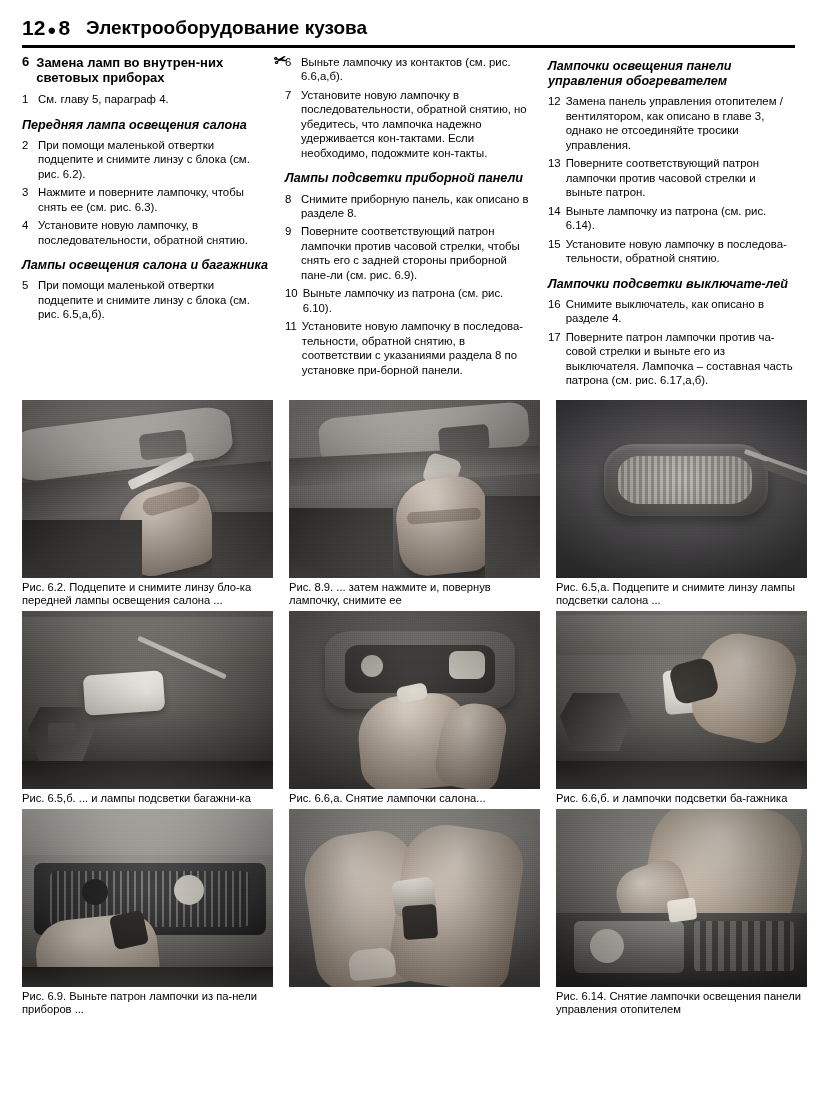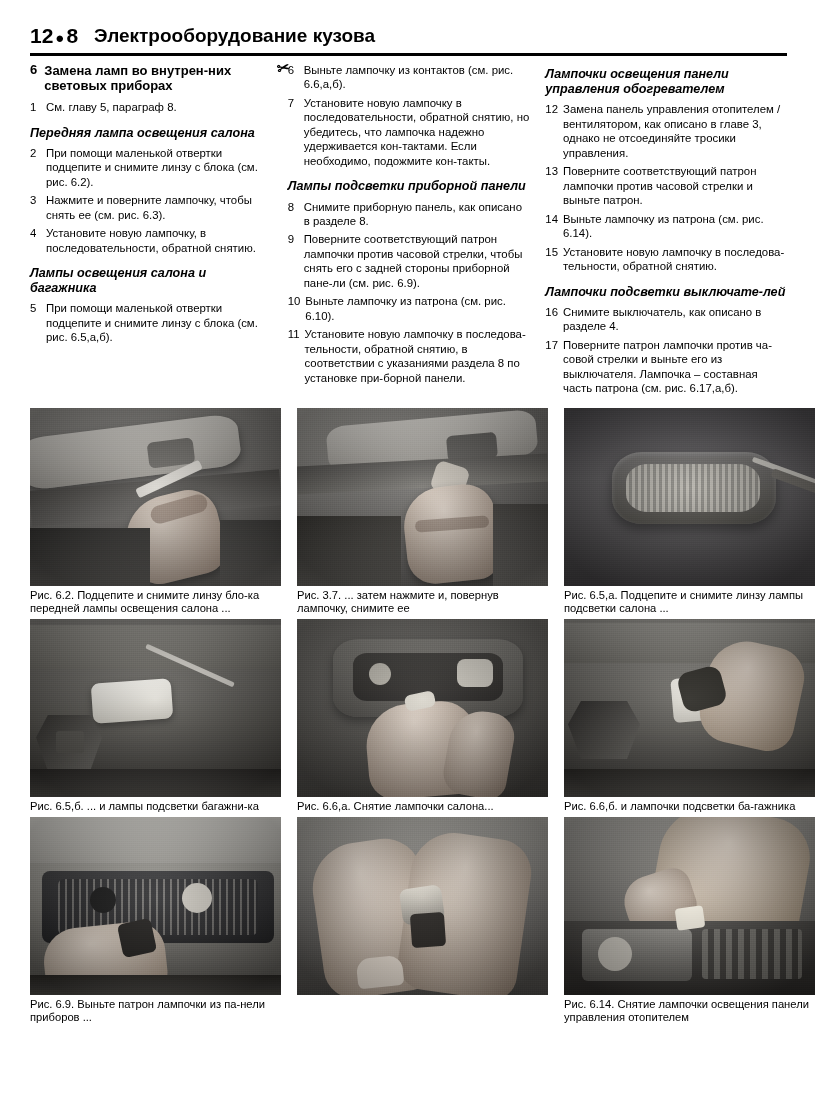--- a/index.html
+++ b/index.html
@@ -12,21 +12,21 @@
     height: 1100px;
     font-family: "Liberation Sans", sans-serif;
     color: #000;
     position: relative;
     overflow: hidden;
   }
   .page {
     width: 817px;
     height: 1100px;
     position: relative;
-    padding: 16px;
+    padding: 8px;
     box-sizing: border-box;
     border-radius: 20px;
   }
 
   
   .header {
     display: flex;
     align-items: flex-end;
     padding: 8px 14px 0 14px;
     gap: 16px;
@@ -177,21 +177,21 @@
       <div class="sec-head">
         <div class="sec-num">6</div>
         <div class="sec-title">
           <span>Замена ламп во внутрен-них световых приборах</span>
           <span class="scissors">✂</span>
         </div>
       </div>
 
       <div class="para">
         <span class="n">1</span>
-        <span class="t">См. главу 5, параграф 8.</span>
+        <span class="t">См. главу 5, параграф 4.</span>
       </div>
 
       <div class="sub-head">Передняя лампа освещения салона</div>
       <div class="para">
         <span class="n">2</span>
         <span class="t">При помощи маленькой отвертки подцепите и снимите линзу с блока (см. рис. 6.2).</span>
       </div>
       <div class="para">
         <span class="n">3</span>
         <span class="t">Нажмите и поверните лампочку, чтобы снять ее (см. рис. 6.3).</span>
@@ -296,21 +296,21 @@
           <div class="shape" style="left:150px;top:26px;width:50px;height:26px;background:#5c5a57;border-radius:6px;transform:rotate(-5deg);"></div>
           <div class="shape" style="left:0;top:52px;width:251px;height:28px;background:linear-gradient(180deg,#595754,#777570);transform:rotate(-3deg);"></div>
           <div class="shape" style="left:136px;top:56px;width:34px;height:30px;background:#c8c2b8;border-radius:8px;transform:rotate(18deg);"></div>
           <div class="shape" style="left:108px;top:78px;width:92px;height:96px;background:radial-gradient(ellipse at 45% 25%,#ded3c8,#9d8b7c);border-radius:40px 30px 22px 28px;transform:rotate(-6deg);box-shadow:0 4px 9px rgba(0,0,0,.35);"></div>
           <div class="shape" style="left:118px;top:110px;width:74px;height:12px;background:rgba(110,92,80,.5);border-radius:8px;transform:rotate(-4deg);"></div>
           <div class="shape" style="left:0;top:108px;width:104px;height:70px;background:linear-gradient(180deg,#35332f,#5e5c58);"></div>
           <div class="shape" style="left:196px;top:96px;width:55px;height:82px;background:linear-gradient(180deg,#403e3b,#6a6864);"></div>
           <div class="grain"></div>
             <div class="vig"></div>
         </div>
-        <div class="caption">Рис. 3.7. ... затем нажмите и, повернув лампочку, снимите ее</div>
+        <div class="caption">Рис. 8.9. ... затем нажмите и, повернув лампочку, снимите ее</div>
       </div>
 
       <div class="photo-cell">
         <div class="photo">
           <div class="ph-base" style="background:linear-gradient(180deg,#49474a 0%,#5d5b5d 40%,#403e40 100%);"></div>
           <div class="shape" style="left:48px;top:44px;width:164px;height:72px;background:linear-gradient(180deg,#6f6d6c,#46443f);border-radius:30px/26px;box-shadow:inset 0 2px 5px rgba(255,255,255,.18), 0 6px 12px rgba(0,0,0,.45);"></div>
           <div class="shape" style="left:62px;top:56px;width:134px;height:48px;background:repeating-linear-gradient(90deg,#bdbab2 0 3px,#8c8a84 3px 6px);border-radius:22px/18px;opacity:.9;"></div>
           <div class="shape" style="left:186px;top:64px;width:90px;height:5px;background:#cac7c0;transform:rotate(20deg);border-radius:2px;"></div>
           <div class="shape" style="left:206px;top:72px;width:70px;height:9px;background:#6d6a65;transform:rotate(20deg);border-radius:3px;"></div>
           <div class="grain"></div>

